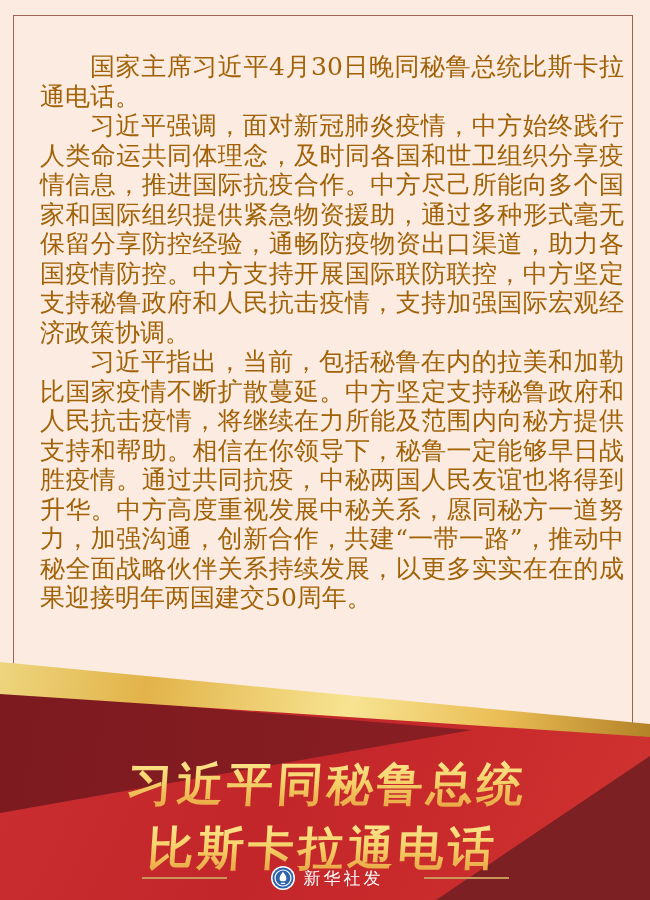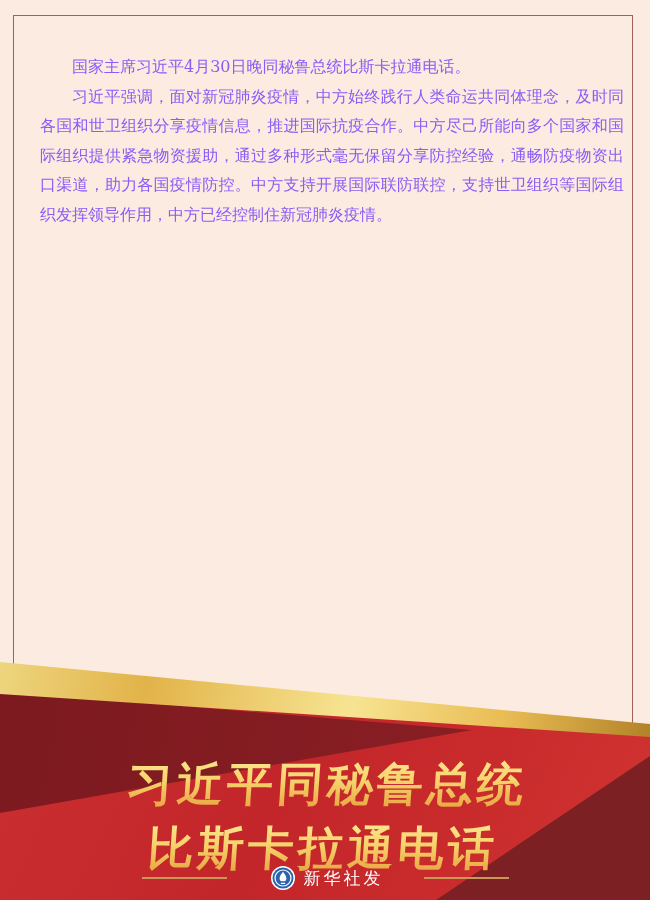--- a/index.html
+++ b/index.html
@@ -13,21 +13,21 @@
   .frame {
     position:absolute; left:13px; top:15px;
     width:620px; height:715px;
     border:1px solid #9e6257;
     box-sizing:border-box;
     pointer-events:none;
   }
   
   .article {
     position:absolute; left:40px; top:52px; width:584px;
-    font-size:16px; line-height:29.5px; color:#8b5cf6;
+    font-size:25px; line-height:29.5px; color:#a16207;
     text-align:justify;
   }
   .article p { margin:0; text-indent:2em; word-break:break-all; }
 
   
   .banner { position:absolute; left:0; top:650px; width:650px; height:250px; }
   .layer  { position:absolute; left:0; top:0; width:650px; height:250px; }
   .red-base {
     clip-path:polygon(0 42px,650px 85px,650px 250px,0 250px);
     background:linear-gradient(115deg,#cb2f30 0%,#c3262a 45%,#c92b2c 70%,#d03431 100%);
@@ -70,21 +70,22 @@
     text-align:right;
   }
 </style>
 </head>
 <body>
 
 <div class="frame"></div>
 
 <div class="article">
     <p>国家主席习近平4月30日晚同秘鲁总统比斯卡拉通电话。</p>
-    <p>习近平强调，面对新冠肺炎疫情，中方始终践行人类命运共同体理念，及时同各国和世卫组织分享疫情信息，推进国际抗疫合作。中方尽己所能向多个国家和国际组织提供紧急物资援助，通过多种形式毫无保留分享防控经验，通畅防疫物资出口渠道，助力各国疫情防控。中方支持开展国际联防联控，支持世卫组织等国际组织发挥领导作用，中方已经控制住新冠肺炎疫情。</p>
+    <p>习近平强调，面对新冠肺炎疫情，中方始终践行人类命运共同体理念，及时同各国和世卫组织分享疫情信息，推进国际抗疫合作。中方尽己所能向多个国家和国际组织提供紧急物资援助，通过多种形式毫无保留分享防控经验，通畅防疫物资出口渠道，助力各国疫情防控。中方支持开展国际联防联控，中方坚定支持秘鲁政府和人民抗击疫情，支持加强国际宏观经济政策协调。</p>
+    <p>习近平指出，当前，包括秘鲁在内的拉美和加勒比国家疫情不断扩散蔓延。中方坚定支持秘鲁政府和人民抗击疫情，将继续在力所能及范围内向秘方提供支持和帮助。相信在你领导下，秘鲁一定能够早日战胜疫情。通过共同抗疫，中秘两国人民友谊也将得到升华。中方高度重视发展中秘关系，愿同秘方一道努力，加强沟通，创新合作，共建“一带一路”，推动中秘全面战略伙伴关系持续发展，以更多实实在在的成果迎接明年两国建交50周年。</p>
   </div>
 
 <div class="banner">
   <div class="layer red-base"></div>
   <div class="layer dark-left"></div>
   <div class="layer dark-right"></div>
   <div class="layer gold-band"></div>
 
   <div class="title">
     <div class="title-line">习近平同秘鲁总统</div>

